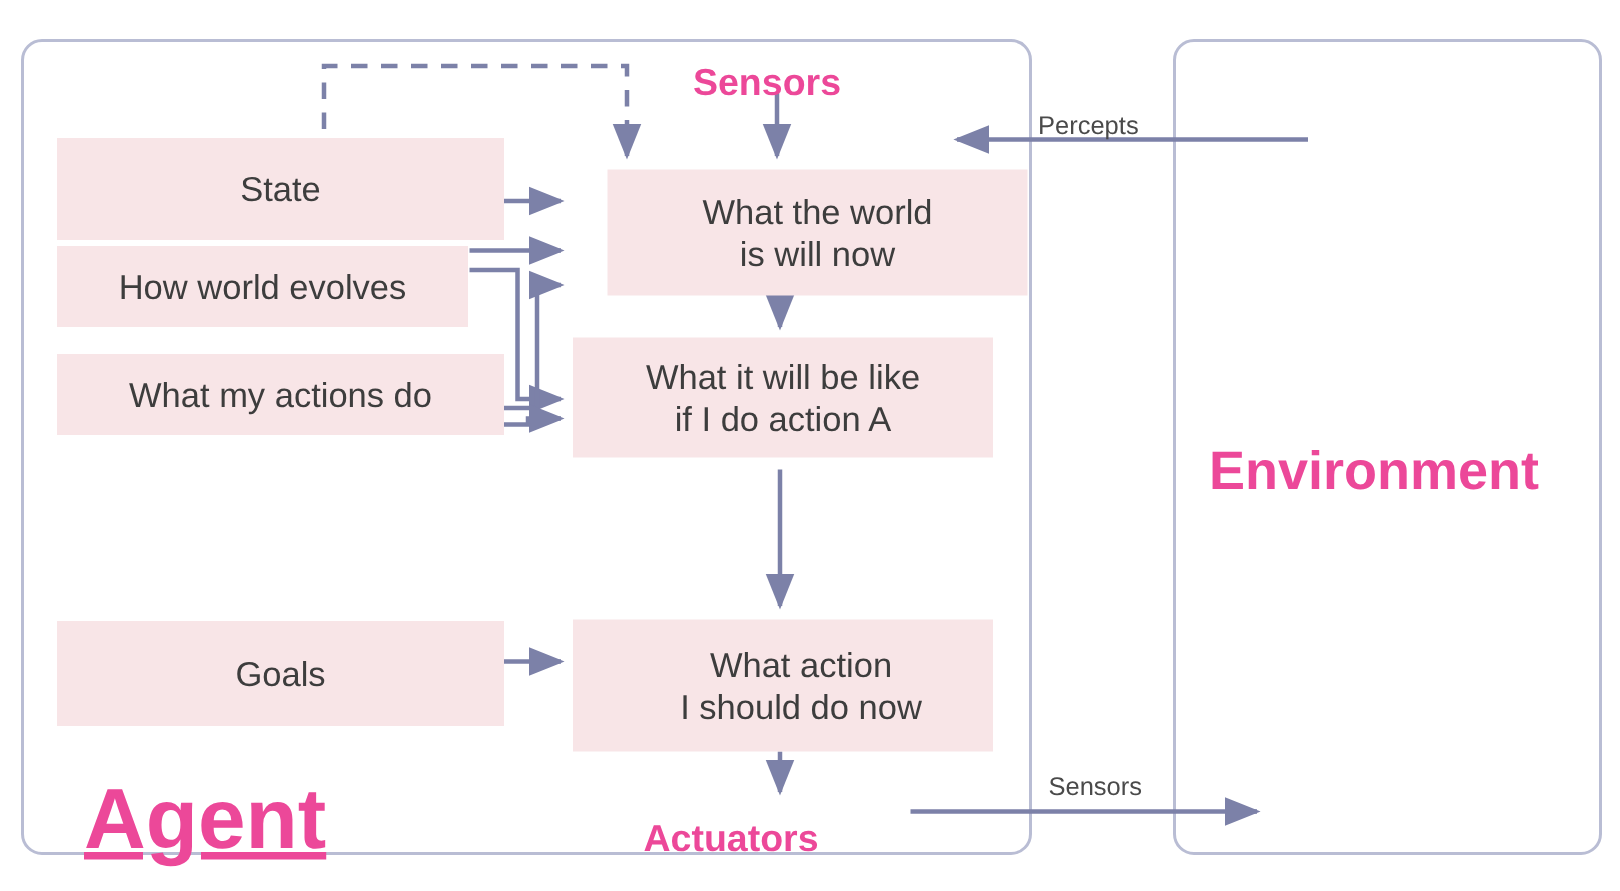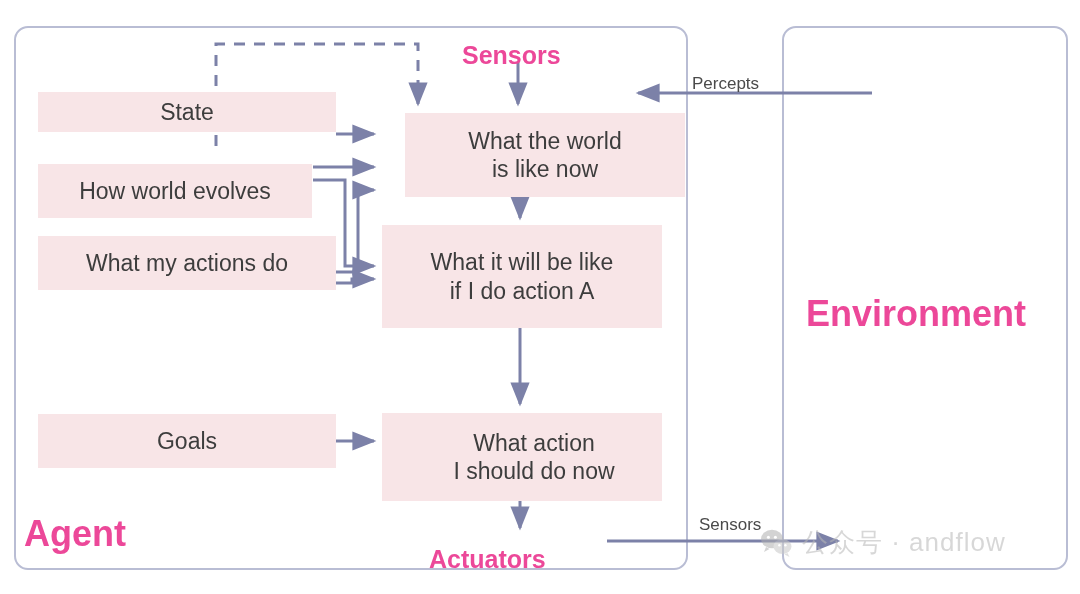--- a/index.html
+++ b/index.html
@@ -60,40 +60,40 @@
     display: flex;
     align-items: center;
     justify-content: center;
     text-align: center;
     line-height: 1.22;
     font-size: 23px;
     color: #3d3d3d;
     padding: 0 8px;
   }
 
-  #node-state           { left: 38px;  top: 92px;  width: 298px; height: 40px; }
+  #node-state           { left: 38px;  top: 92px;  width: 298px; height: 68px; }
   #node-how-world       { left: 38px;  top: 164px; width: 274px; height: 54px; }
   #node-actions-do      { left: 38px;  top: 236px; width: 298px; height: 54px; }
-  #node-goals           { left: 38px;  top: 414px; width: 298px; height: 54px; }
+  #node-goals           { left: 38px;  top: 414px; width: 298px; height: 70px; }
 
   #node-world-now       { left: 405px; top: 113px; width: 280px; height: 84px; }
-  #node-what-if         { left: 382px; top: 225px; width: 280px; height: 103px; }
+  #node-what-if         { left: 382px; top: 225px; width: 280px; height: 80px; }
   #node-what-action     { left: 382px; top: 413px; width: 280px; height: 88px; padding-left: 32px; }
 
   
   .heading {
     position: absolute;
     font-weight: bold;
     color: #ec4899;
     white-space: nowrap;
     margin-top: 13px;
   }
   #label-sensors  { left: 462px; top: 28px;  font-size: 25px; }
   #label-actuators{ left: 429px; top: 532px; font-size: 25px; }
-  #label-agent    { left: 24px;  top: 500px; font-size: 36px; }
+  #label-agent    { left: 56px;  top: 500px; font-size: 57px; text-decoration: underline; }
   #label-environment { left: 806px; top: 280px; font-size: 36px; }
 
   
   .edge-label {
     position: absolute;
     font-size: 17px;
     color: #4a4a4a;
     white-space: nowrap;
   }
   #label-percepts { left: 692px; top: 74px; }
@@ -178,21 +178,21 @@
     <span>What my actions do</span>
   </div>
 
   <div class="node" id="node-goals">
     <span>Goals</span>
   </div>
 
   <div class="node" id="node-world-now">
     <span>
       <span>What the world</span><br>
-      <span>is like now</span>
+      <span>is will now</span>
     </span>
   </div>
 
   <div class="node" id="node-what-if">
     <span>
       <span>What it will be like</span><br>
       <span>if I do action A</span>
     </span>
   </div>
 
@@ -204,27 +204,14 @@
   </div>
 
   <div class="heading" id="label-sensors">Sensors</div>
   <div class="heading" id="label-actuators">Actuators</div>
   <div class="heading" id="label-agent">Agent</div>
   <div class="heading" id="label-environment">Environment</div>
 
   <div class="edge-label" id="label-percepts">Percepts</div>
   <div class="edge-label" id="label-actions">Sensors</div>
 
-  <div id="watermark">
-    <svg class="wm-icon" viewBox="0 0 34 30" xmlns="http://www.w3.org/2000/svg">
-      <ellipse cx="12" cy="11" rx="11" ry="9.2" fill="#b0b0b0"></ellipse>
-      <path d="M6 19 L4 24 L9.5 21 Z" fill="#b0b0b0"></path>
-      <circle cx="8.4" cy="9.2" r="1.5" fill="#ffffff"></circle>
-      <circle cx="15.4" cy="9.2" r="1.5" fill="#ffffff"></circle>
-      <ellipse cx="22.5" cy="18.5" rx="9" ry="7.6" fill="#c8c8c8"></ellipse>
-      <path d="M27.5 25 L29.5 29 L24.5 26.6 Z" fill="#c8c8c8"></path>
-      <circle cx="19.4" cy="17.2" r="1.25" fill="#ffffff"></circle>
-      <circle cx="25.4" cy="17.2" r="1.25" fill="#ffffff"></circle>
-    </svg>
-    <span class="wm-text">公众号 · andflow</span>
-  </div>
 
 </div>
 
 </body></html>

